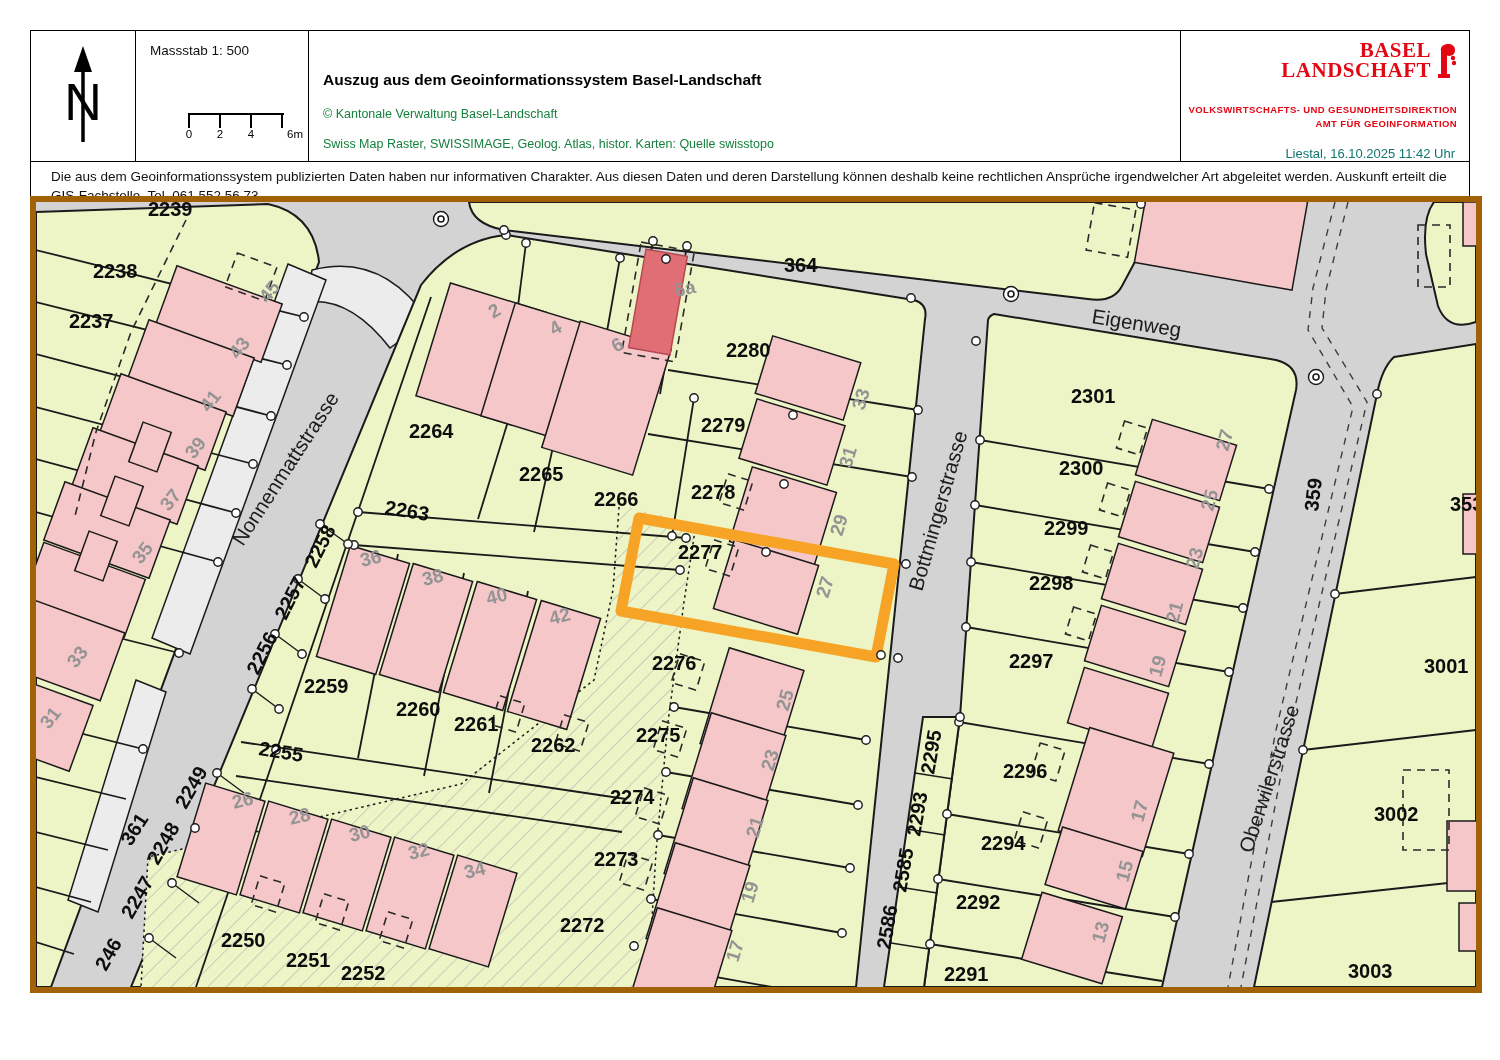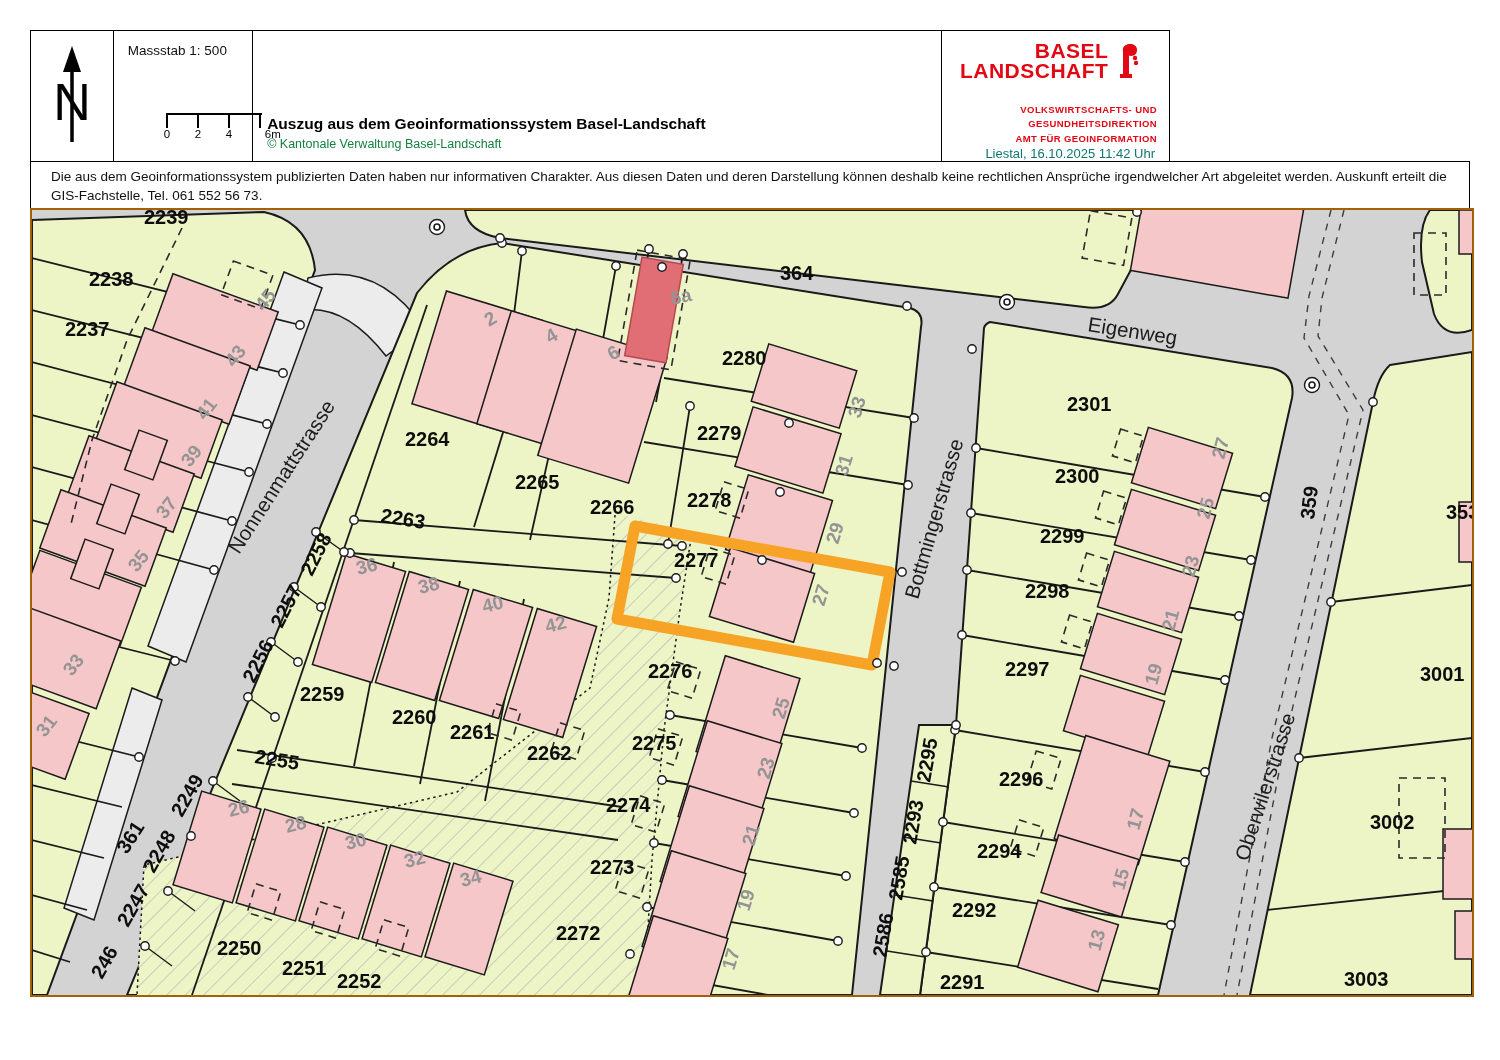--- a/index.html
+++ b/index.html
@@ -1,36 +1,36 @@
 <!DOCTYPE html>
 <html style="--c-street: #d3d3d3; --c-parcel: #edf4c5; --c-bld: #f6c7c9; --c-bldred: #e16d75; --c-light: #ececec; --c-hl: #f7a426; --c-lgray: #949494; --c-brand: #e30613;"><head>
 <meta charset="utf-8">
 <style>
   html,body{margin:0;padding:0;background:#fff;font-family:"Liberation Sans",sans-serif;}
   .sheet{position:relative;width:1500px;height:1060px;background:#fff;overflow:hidden;}
-  .band{position:absolute;left:30px;top:30px;width:1140px;height:132px;border:1.5px solid #000;box-sizing:border-box;display:flex;}
+  .band{position:absolute;left:30px;top:30px;width:1440px;height:132px;border:1.5px solid #000;box-sizing:border-box;display:flex;}
   .hbox{position:relative;height:100%;box-sizing:border-box;border-right:1.5px solid #000;}
   .hbox:last-child{border-right:none;}
   .box-north{width:105px;display:flex;align-items:center;justify-content:center;}
   .box-scale{width:173px;padding:12px 0 0 14px;font-size:13.5px;color:#111;}
-  .box-title{width:872px;display:flex;flex-direction:column;justify-content:flex-end;padding:0 0 9px 14px;}
+  .box-title{width:872px;display:flex;flex-direction:column;justify-content:flex-end;padding:0 0 9px 14px;gap:14px;}
   .box-logo{width:288px;}
   .t-title{font-size:15.5px;font-weight:bold;color:#000;margin-bottom:3px;}
   .t-copy,.t-src{font-size:12.5px;color:#15803d;line-height:1.3;}
   .sbar{position:absolute;left:52px;top:82px;width:96px;}
   .sbar .bar{height:13px;border-top:2.2px solid #000;position:relative;}
   .sbar .tk{position:absolute;top:0;width:2.2px;height:13px;background:#000;}
   .sbar .lbls{position:relative;height:14px;font-size:11.5px;color:#000;}
   .sbar .lbls span{position:absolute;top:0;transform:translateX(-50%);}
-  .logo-row{display:flex;justify-content:center;align-items:flex-start;gap:5px;padding:10px 12px 0 0;}
+  .logo-row{display:flex;justify-content:flex-end;align-items:flex-start;padding:10px 12px 0 0;font-family:Liberation Serif, serif;}
   .logo-txt{text-align:right;font-weight:bold;font-size:21px;line-height:0.93;letter-spacing:0.5px;color:var(--c-brand);}
   .dept{margin-top:22px;padding-right:12px;text-align:right;font-size:9.5px;font-weight:bold;letter-spacing:0.4px;line-height:1.5;color:var(--c-brand);}
   .dateline{position:absolute;right:14px;bottom:0;font-size:13px;color:#0f766e;}
   .disc{position:absolute;left:30px;top:160.5px;width:1440px;height:49px;border:1.5px solid #000;box-sizing:border-box;padding:5px 20px;font-size:13.5px;line-height:1.45;color:#111;}
-  .mapframe{position:absolute;left:30px;top:208px;width:1440px;height:785px;border:2px solid #a16207;box-sizing:content-box;background:var(--c-street);text-decoration:underline;}
+  .mapframe{position:absolute;left:30px;top:196px;width:1440px;height:785px;border:6px solid #a16207;box-sizing:content-box;background:var(--c-street);text-decoration:underline;}
   svg text{font-family:"Liberation Sans",sans-serif;}
   .lb-p{font-weight:bold;font-size:20px;fill:#0d0d0d;}
   .lb-h{font-weight:bold;font-size:19px;fill:var(--c-lgray);}
   .lb-s{font-size:20.5px;fill:#1c1c1c;}
   .blk{fill:var(--c-parcel);stroke:#1a1a1a;stroke-width:2;}
   .lt{fill:var(--c-light);stroke:#1a1a1a;stroke-width:1.5;}
   .ln{stroke:#1a1a1a;stroke-width:1.8;fill:none;}
   .ln2{stroke:#1a1a1a;stroke-width:1.4;fill:none;}
   .bld{fill:var(--c-bld);stroke:#1a1a1a;stroke-width:1.5;}
   .bldr{fill:var(--c-bldred);stroke:#b34a52;stroke-width:1.5;}
@@ -66,20 +66,21 @@
           <span style="left:1px">0</span>
           <span style="left:32px">2</span>
           <span style="left:63px">4</span>
           <span style="left:107px">6m</span>
         </div>
       </div>
     </div>
     <div class="hbox box-title">
       <div class="t-title">Auszug aus dem Geoinformationssystem Basel-Landschaft</div>
       <div class="t-copy">© Kantonale Verwaltung Basel-Landschaft</div>
+      <div class="t-src">Swiss Map Raster, SWISSIMAGE, Geolog. Atlas, histor. Karten: Quelle swisstopo</div>
     </div>
     <div class="hbox box-logo">
       <div class="logo-row">
         <div class="logo-txt">
           <div>BASEL</div>
           <div>LANDSCHAFT</div>
         </div>
         <svg width="26" height="40" viewBox="0 0 26 40">
           <g fill="var(--c-brand)">
             <rect x="10" y="8" width="6" height="26"></rect>

